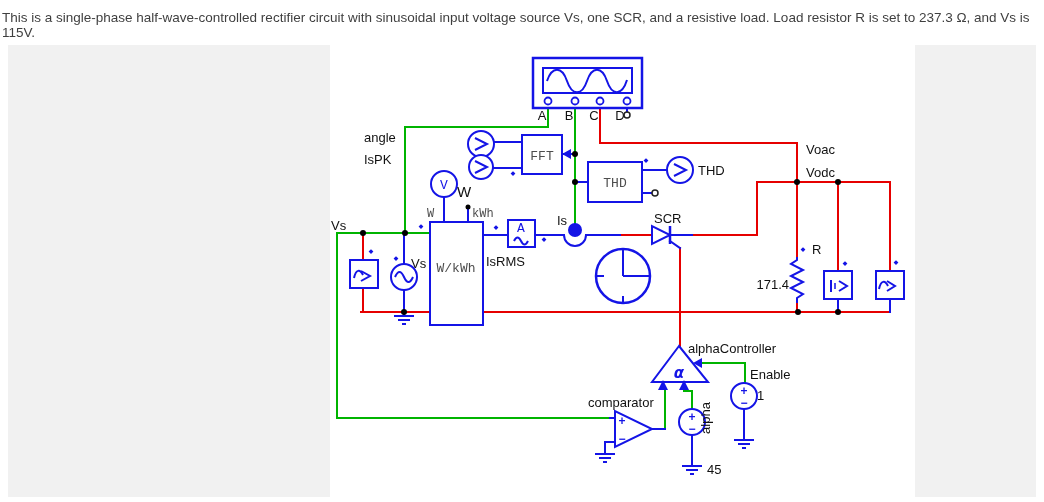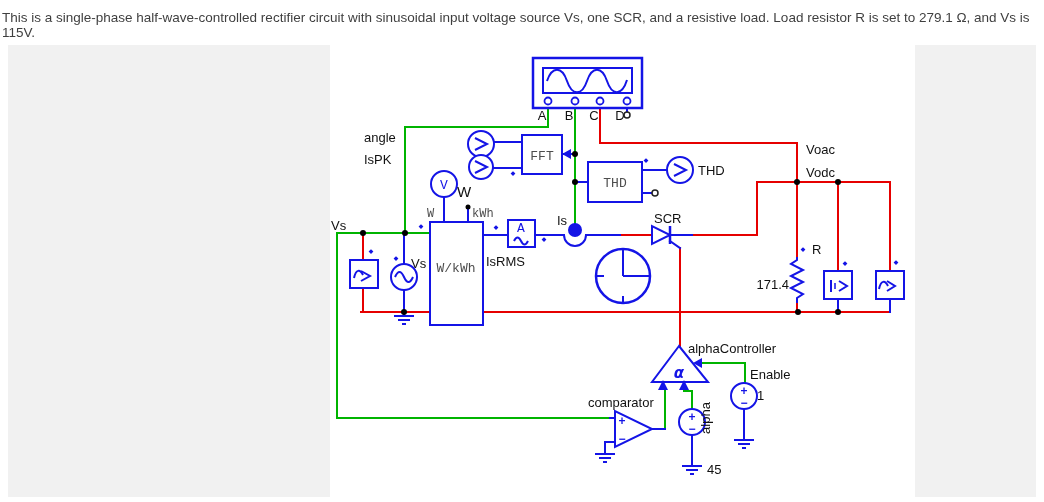--- a/index.html
+++ b/index.html
@@ -31,21 +31,21 @@
   .mono{font:13px "Liberation Mono",monospace;fill:var(--block-text);}
   .mono-sm{font:12px "Liberation Mono",monospace;fill:var(--block-text);}
   .bluetxt{font:13px "Liberation Mono",monospace;fill:var(--component-blue);}
   .sign{font:bold 12px "Liberation Sans",sans-serif;fill:var(--component-blue);}
   .alpha-g{font:italic bold 15px "DejaVu Sans",sans-serif;fill:var(--component-blue);}
 </style>
 </head>
 <body>
 
 <div class="stage">
-  <div class="header">This is a single-phase half-wave-controlled rectifier circuit with sinusoidal input voltage source Vs, one SCR, and a resistive load. Load resistor R is set to 279.1 Ω, and Vs is 115V.</div>
+  <div class="header">This is a single-phase half-wave-controlled rectifier circuit with sinusoidal input voltage source Vs, one SCR, and a resistive load. Load resistor R is set to 237.3 Ω, and Vs is 115V.</div>
   <div class="workspace">
     <div class="canvas"></div>
   </div>
 
   <svg width="1044" height="502" viewBox="0 0 1044 502">
 
     <g>
       <polyline class="wire wg" points="548,104 548,127 405,127 405,233"></polyline>
       <polyline class="wire wg" points="575,104 575,224"></polyline>
       <polyline class="wire wg" points="337,233 430,233"></polyline>

